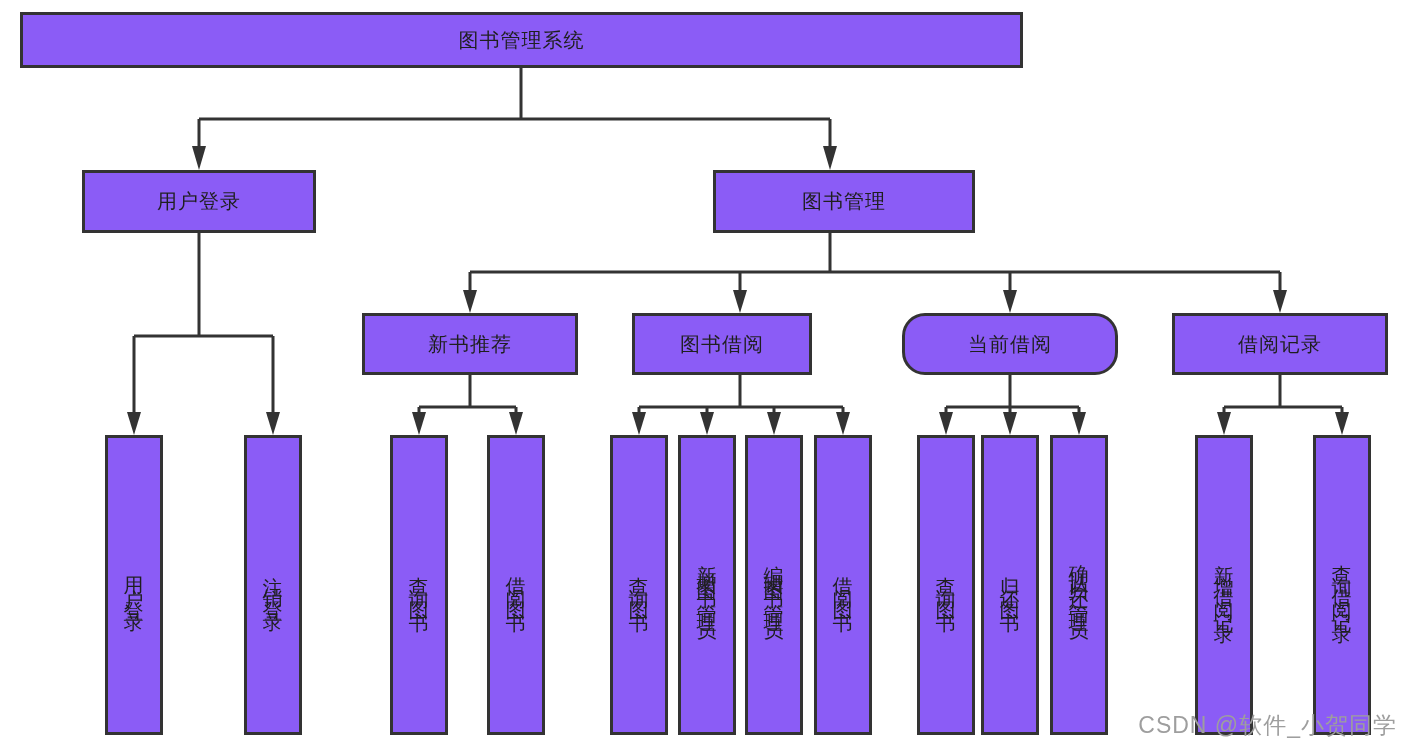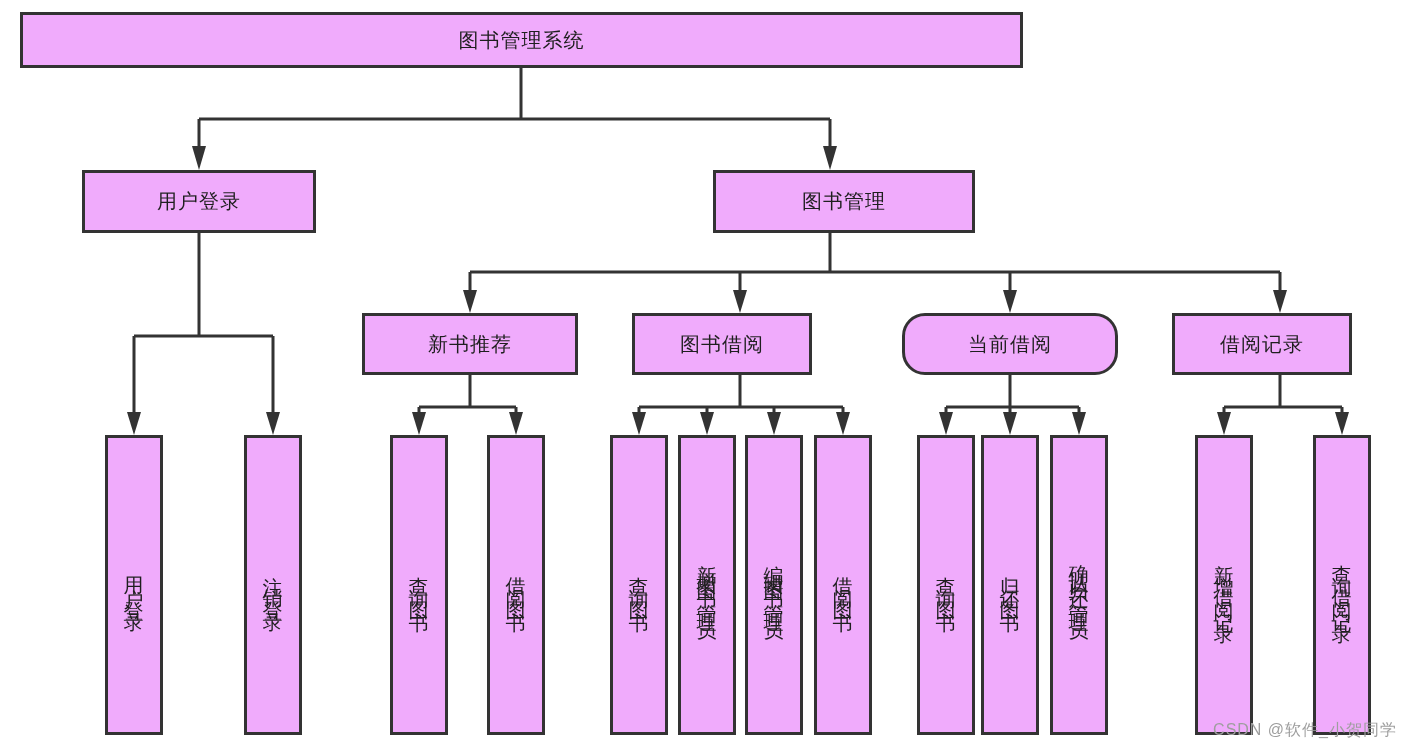--- a/index.html
+++ b/index.html
@@ -11,42 +11,42 @@
     font-family:"Liberation Sans", sans-serif;
   }
   .connectors{
     position:absolute;left:0;top:0;width:1405px;height:747px;
     pointer-events:none;
   }
   .node{
     position:absolute;
     box-sizing:border-box;
     border:3px solid #333333;
-    background:#f0abfc;
+    background:#8b5cf6;
     display:flex;
     align-items:center;
     justify-content:center;
     font-size:20px;
     color:#1f1f1f;
     letter-spacing:1px;
     text-align:center;
     z-index:2;
   }
   .leaf{
     writing-mode:vertical-rl;
     text-orientation:mixed;
     letter-spacing:12px;
     line-height:1;
   }
   .leaf-long{ letter-spacing:8px; }
   .watermark{
     position:absolute;
     right:8px;
     bottom:6px;
-    font-size:16px;
+    font-size:23px;
     color:#9e9e9e;
     letter-spacing:1px;
     z-index:3;
     white-space:nowrap;
   }
 </style>
 </head>
 <body>
 
 <div class="stage">
@@ -99,21 +99,21 @@
   </svg>
 
   <div class="node" style="left:20px;top:12px;width:1003px;height:56px;">图书管理系统</div>
 
   <div class="node" style="left:82px;top:170px;width:234px;height:63px;">用户登录</div>
   <div class="node" style="left:713px;top:170px;width:262px;height:63px;">图书管理</div>
 
   <div class="node" style="left:362px;top:313px;width:216px;height:62px;">新书推荐</div>
   <div class="node" style="left:632px;top:313px;width:180px;height:62px;">图书借阅</div>
   <div class="node" style="left:902px;top:313px;width:216px;height:62px;border-radius:23px;">当前借阅</div>
-  <div class="node" style="left:1172px;top:313px;width:180px;height:62px;">借阅记录</div>
+  <div class="node" style="left:1172px;top:313px;width:216px;height:62px;">借阅记录</div>
 
   <div class="node leaf" style="left:105px;top:435px;width:58px;height:300px;">用户登录</div>
   <div class="node leaf" style="left:244px;top:435px;width:58px;height:300px;">注销登录</div>
 
   <div class="node leaf" style="left:390px;top:435px;width:58px;height:300px;">查询图书</div>
   <div class="node leaf" style="left:487px;top:435px;width:58px;height:300px;">借阅图书</div>
 
   <div class="node leaf" style="left:610px;top:435px;width:58px;height:300px;">查询图书</div>
   <div class="node leaf leaf-long" style="left:678px;top:435px;width:58px;height:300px;">新增图书（管理员）</div>
   <div class="node leaf leaf-long" style="left:745px;top:435px;width:58px;height:300px;">编辑图书（管理员）</div>

